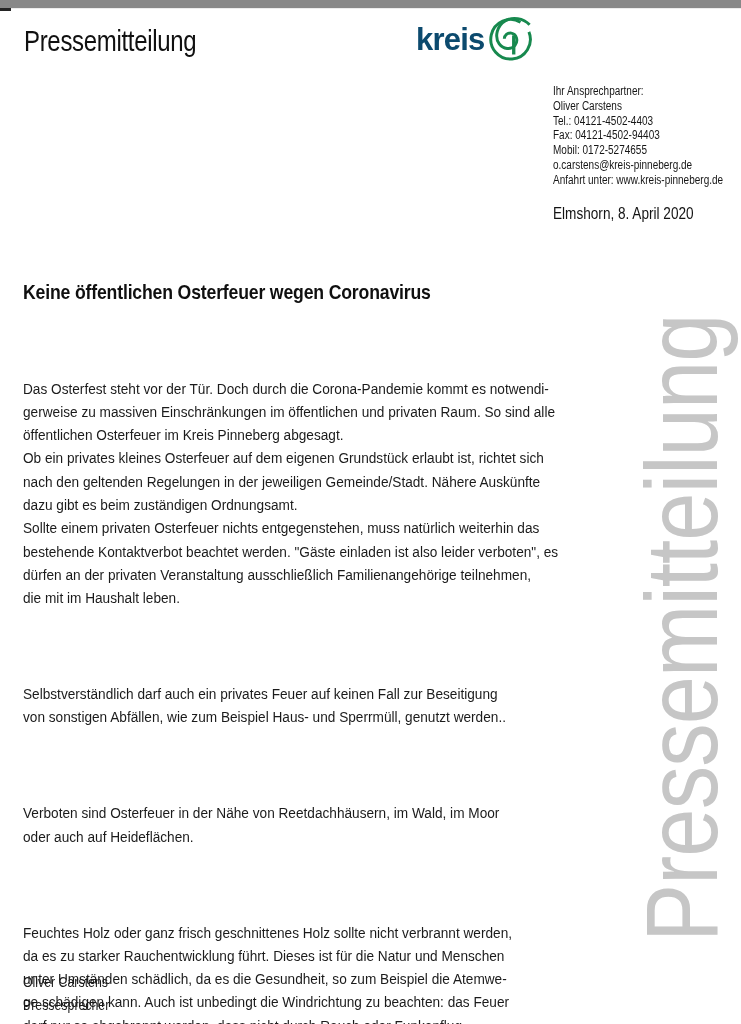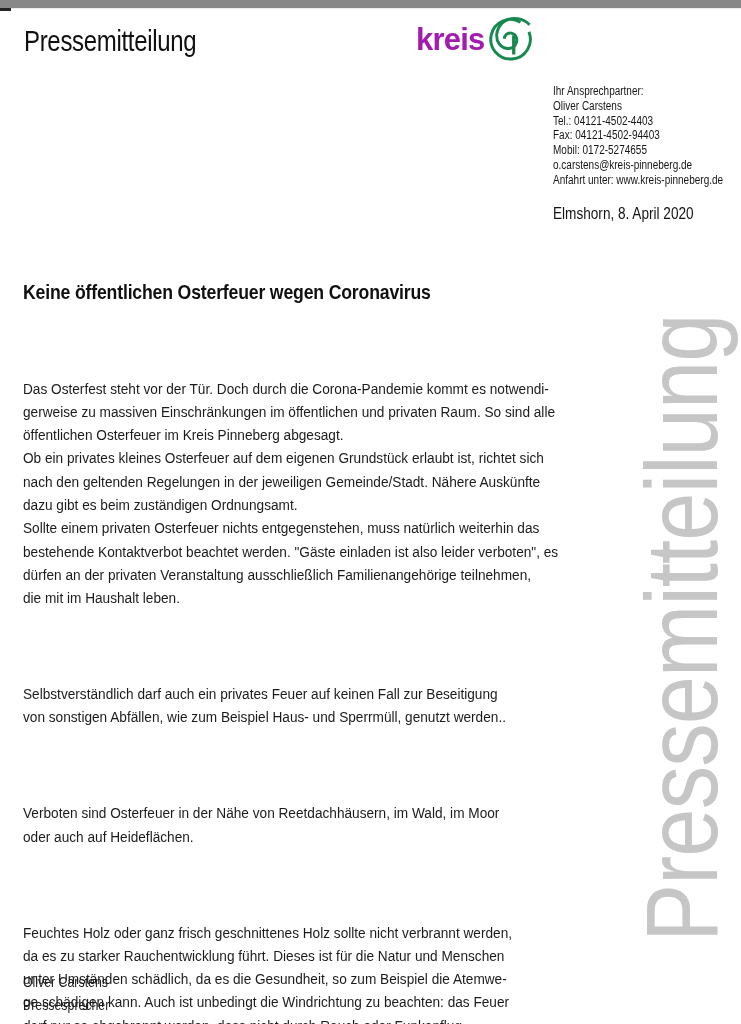--- a/index.html
+++ b/index.html
@@ -8,21 +8,21 @@
     font-family:"Liberation Sans","DejaVu Sans",sans-serif;color:#1b1b1b;
     overflow:hidden;margin:8px auto;
   }
   .squeeze{transform-origin:0 0;white-space:pre;}
   .heading{
     position:absolute;left:24px;top:16px;font-size:30px;font-weight:400;
     letter-spacing:-0.4px;color:#101010;transform:scaleX(0.80);
   }
   .logo{
     position:absolute;left:416px;top:8px;display:flex;align-items:center;
-    font-weight:bold;font-size:31px;letter-spacing:-0.8px;color:#a21caf;
+    font-weight:bold;font-size:31px;letter-spacing:-0.8px;color:#0c4a6e;
   }
   .logo .mark{margin:0 3px;display:block;}
   .contact{
     position:absolute;left:553px;top:76px;font-size:12.5px;line-height:14.8px;
     transform:scaleX(0.80);color:#161616;
   }
   .date{
     position:absolute;left:553px;top:196px;font-size:17px;transform:scaleX(0.80);
     color:#141414;
   }

